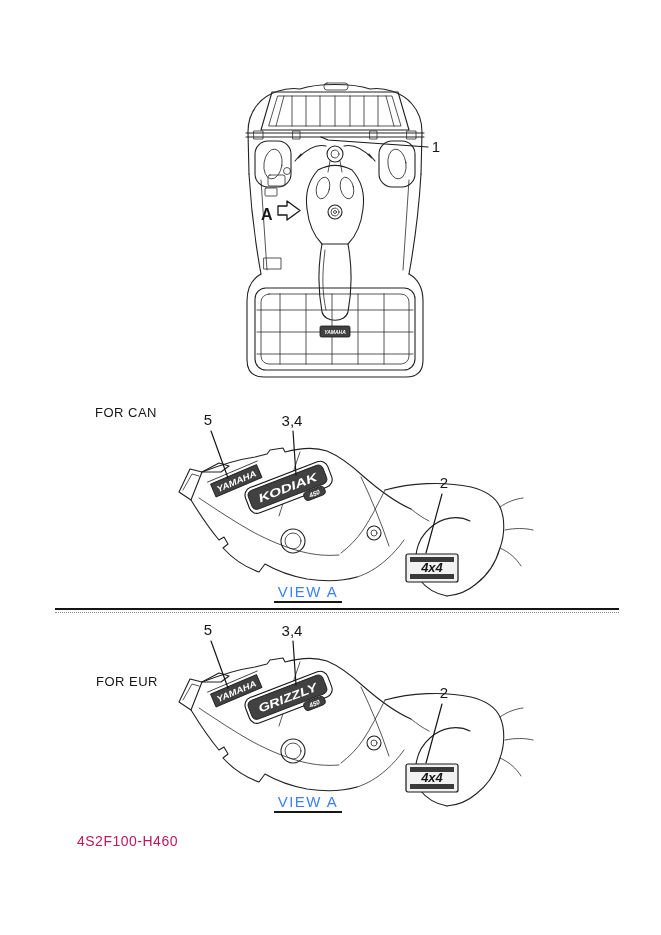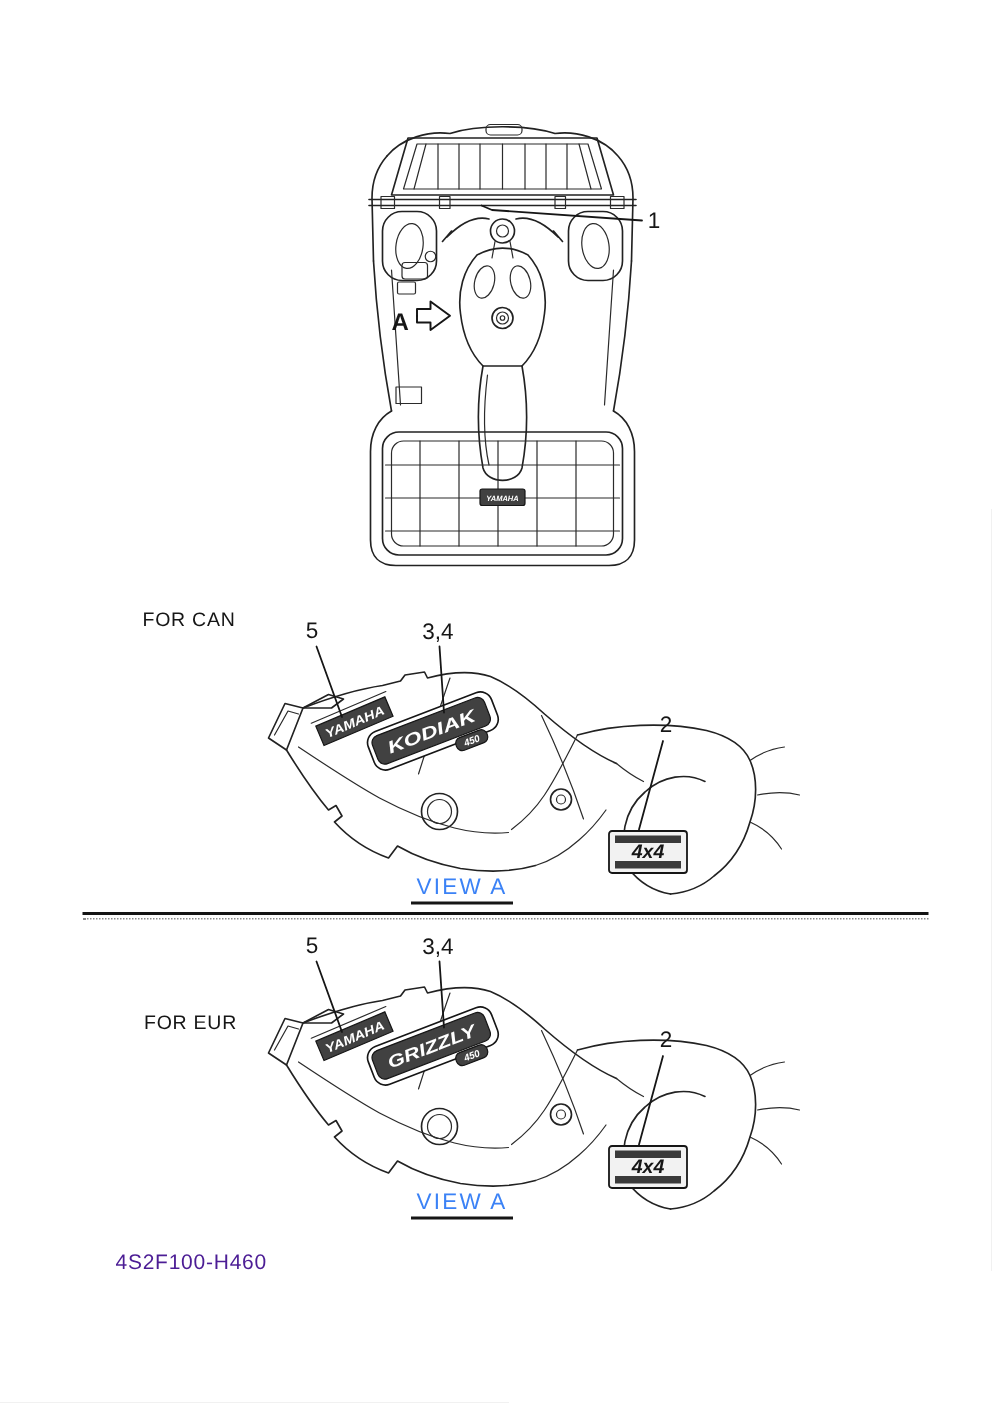--- a/index.html
+++ b/index.html
@@ -8,21 +8,21 @@
     font-family:"Liberation Sans", sans-serif;color:#1f1f1f;overflow:hidden;
     margin:0 auto;
   }
   .abs{position:absolute;}
   .region-label{font-size:13px;letter-spacing:.5px;color:#161616;}
   .view-label{
     font-size:15px;letter-spacing:1.5px;color:#3b82f6;text-align:center;
     border-bottom:2px solid #161616;padding:0 4px 1px 4px;display:inline-block;
   }
   .view-wrap{text-align:center;}
-  .part-code{font-size:14px;letter-spacing:.5px;color:#4c1d95;}
+  .part-code{font-size:14px;letter-spacing:.5px;color:#be185d;}
   .divider{border-top:2px solid #141414;}
   .divider-dotted{border-top:1px dotted #8a8a8a;}
   svg{display:block;}
   svg text{font-family:"Liberation Sans", sans-serif;fill:#161616;}
   .ln{fill:none;stroke:#222;stroke-width:1.1;stroke-linecap:round;stroke-linejoin:round;}
   .ln-thin{fill:none;stroke:#2b2b2b;stroke-width:0.8;stroke-linecap:round;stroke-linejoin:round;}
   .leader{fill:none;stroke:#161616;stroke-width:1.2;stroke-linecap:round;}
   .callout-num{font-size:15px;}
   .decal-dark{fill:#414141;stroke:#161616;stroke-width:0.8;}
   .decal-text{fill:#ffffff;font-weight:bold;font-style:italic;}

